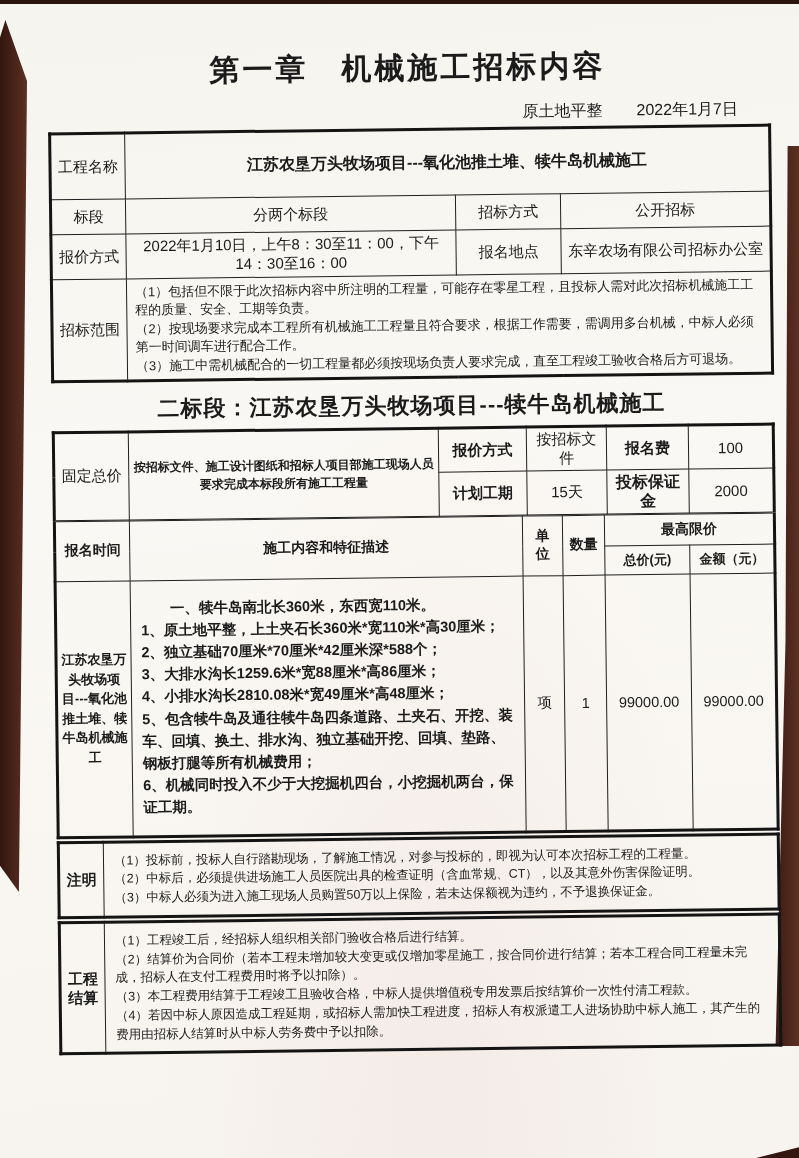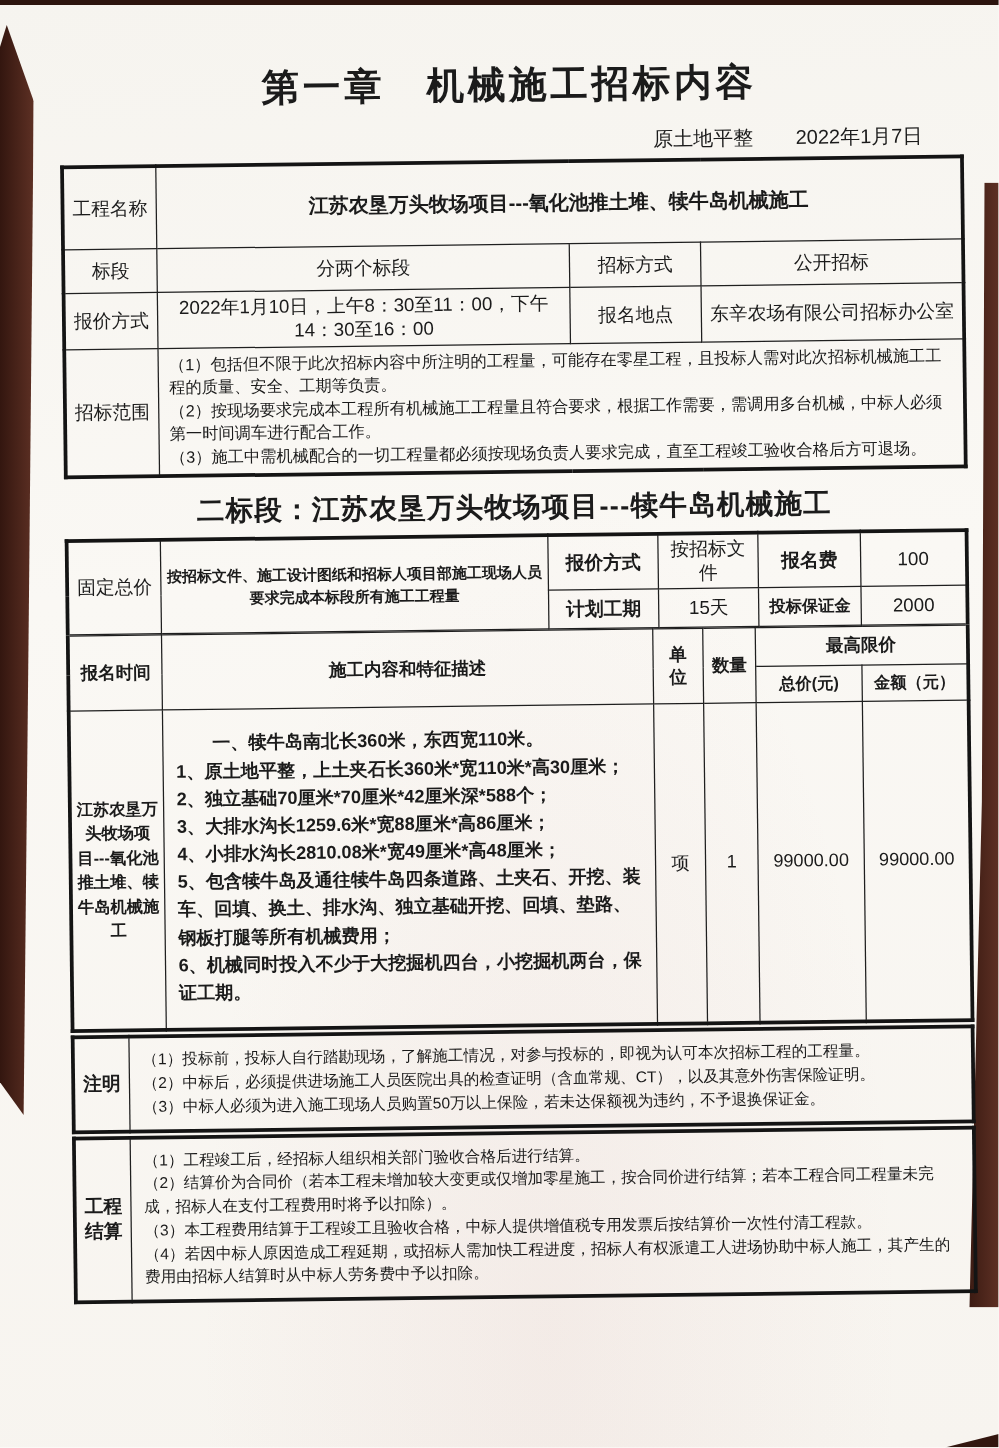--- a/index.html
+++ b/index.html
@@ -172,21 +172,21 @@
       <td class="lbl" rowspan="2">固定总价</td>
       <td class="req-cell" rowspan="2">按招标文件、施工设计图纸和招标人项目部施工现场人员要求完成本标段所有施工工程量</td>
       <td class="lbl bold">报价方式</td>
       <td class="ctr">按招标文件</td>
       <td class="lbl bold">报名费</td>
       <td class="ctr">100</td>
     </tr>
     <tr class="small-row">
       <td class="lbl bold">计划工期</td>
       <td class="ctr">15天</td>
-      <td class="lbl bold" style="font-size:13px; word-break:break-all; line-height:1.2;">投标保证金</td>
+      <td class="lbl bold" style="font-size:16px; word-break:break-all; line-height:1.2;">投标保证金</td>
       <td class="ctr">2000</td>
     </tr>
   </tbody>
     </table>
 
   <table class="t-outer t-no-top">
     <colgroup>
         <col style="width:75px">
         <col style="width:393px">
         <col style="width:40px">

